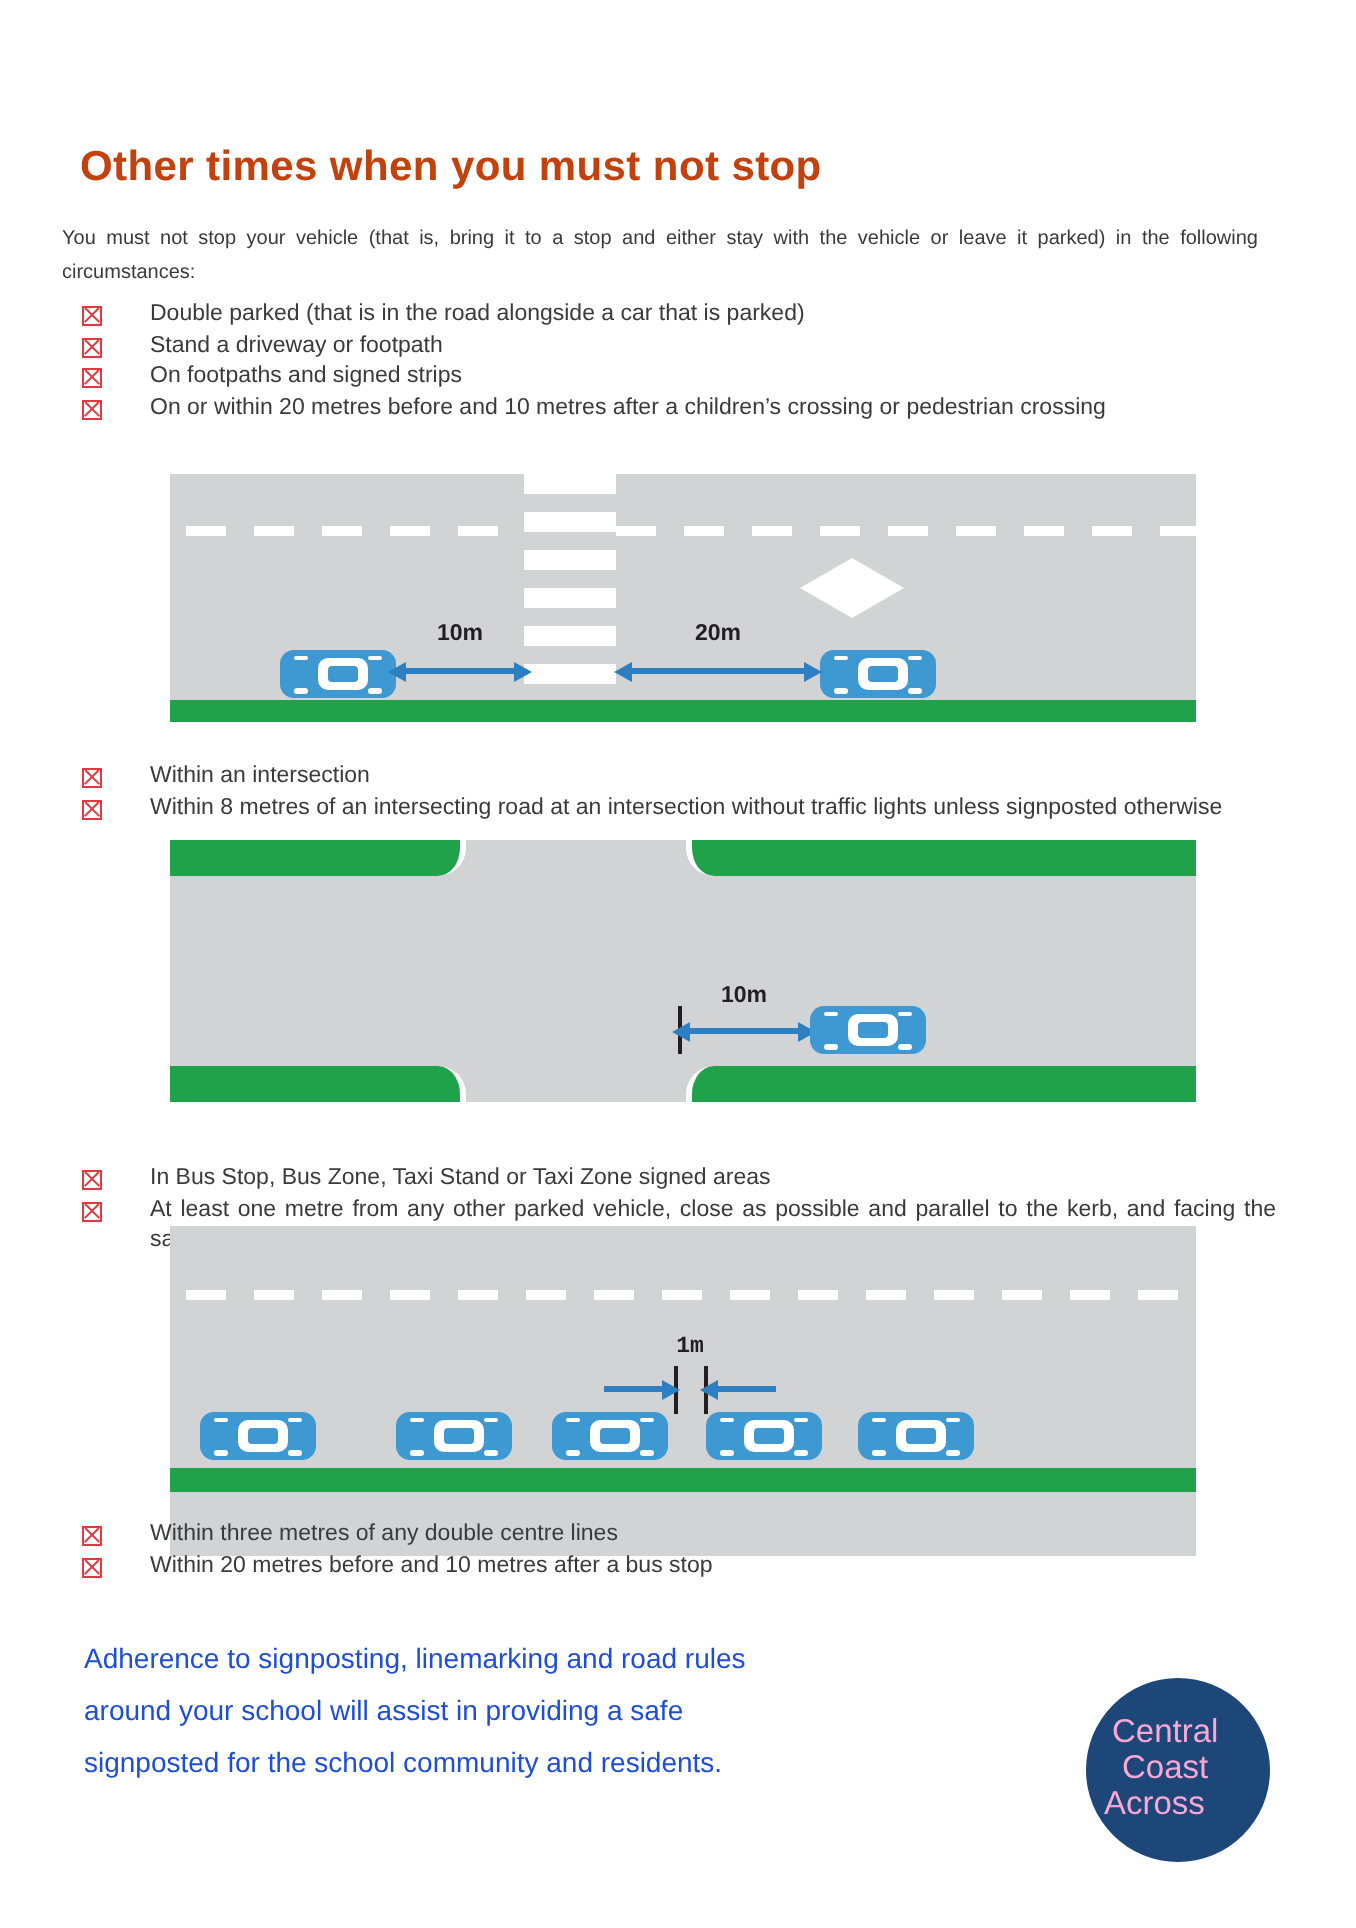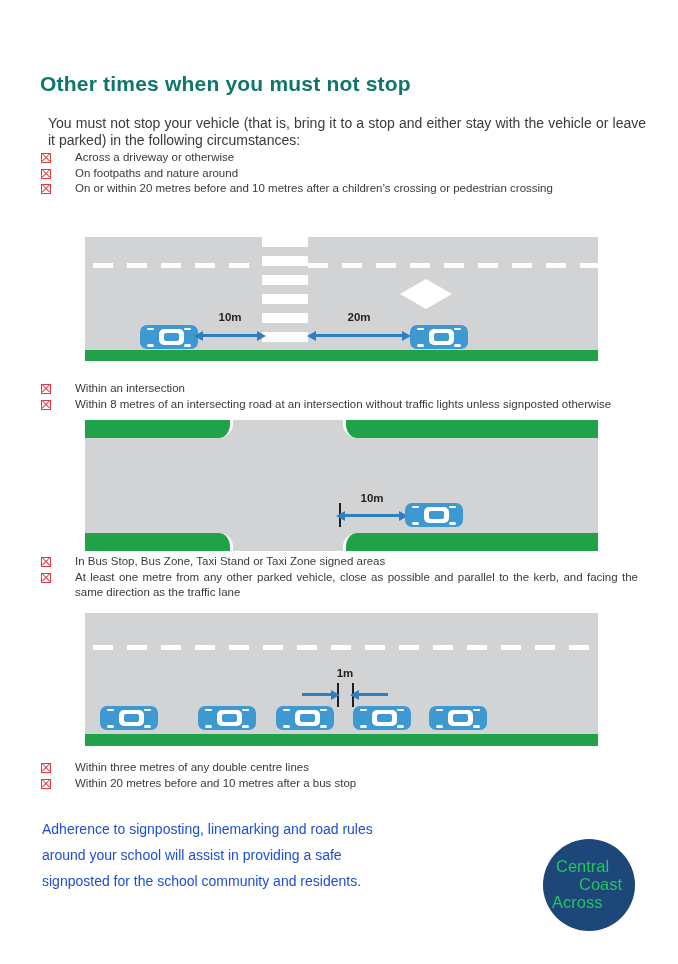--- a/index.html
+++ b/index.html
@@ -1,21 +1,21 @@
 <!DOCTYPE html>
 <html style="--road: #d1d3d4; --green: #1fa24a; --car: #3e98d2; --arrow: #2e7fc2; --navy: #1c4778; --red: #e03a3e;"><head>
 <meta charset="utf-8">
 <style>
   html,body{margin:0;padding:0;background:#fff;}
   .page{position:relative;width:678px;height:964px;background:#fff;margin:0 auto;
         font-family:"Liberation Sans",sans-serif;color:#3a3a3a;overflow:hidden;}
 
   
-  .title{position:absolute;left:40px;top:58px;font-size:21px;font-weight:bold;color:#0f766e;letter-spacing:.2px;}
-  .intro{position:absolute;left:48px;top:101px;width:598px;font-size:14px;line-height:17px;text-align:justify;}
+  .title{position:absolute;left:40px;top:58px;font-size:21px;font-weight:bold;color:#c2410c;letter-spacing:.2px;}
+  .intro{position:absolute;left:31px;top:101px;width:598px;font-size:10px;line-height:17px;text-align:justify;}
   .footer-text{position:absolute;left:42px;top:816px;width:460px;font-size:14px;line-height:26px;color:#1d4ed8;}
 
   
   .xlist{position:absolute;left:40px;width:598px;}
   .xitem{position:relative;padding-left:35px;font-size:11.5px;line-height:15.5px;text-align:justify;}
   .xbullet{position:absolute;left:1px;top:3px;width:8px;height:8px;border:1.3px solid #e03a3e;}
   .xbullet::before,.xbullet::after{content:"";position:absolute;left:-1px;top:3.4px;width:10px;height:1.3px;background:#e03a3e;}
   .xbullet::before{transform:rotate(45deg);}
   .xbullet::after{transform:rotate(-45deg);}
 
@@ -43,36 +43,37 @@
 
   
   .gblock{position:absolute;background:var(--green);box-sizing:border-box;}
   .gblock.tl{left:0;top:0;width:148px;height:18px;border-right:3px solid #fff;border-bottom-right-radius:14px;}
   .gblock.tr{left:258px;top:0;width:255px;height:18px;border-left:3px solid #fff;border-bottom-left-radius:14px;}
   .gblock.bl{left:0;top:113px;width:148px;height:18px;border-right:3px solid #fff;border-top-right-radius:14px;}
   .gblock.br{left:258px;top:113px;width:255px;height:18px;border-left:3px solid #fff;border-top-left-radius:14px;}
 
   
   .logo{position:absolute;left:543px;top:839px;width:92px;height:92px;border-radius:50%;
-        background:var(--navy);color:#22c55e;font-size:16.5px;line-height:18px;}
+        background:var(--navy);color:#f9a8d4;font-size:16.5px;line-height:18px;}
   .logo .l1{margin:18px 0 0 13px;}
-  .logo .l2{margin-left:36px;}
+  .logo .l2{margin-left:18px;}
   .logo .l3{margin-left:9px;}
 </style>
 </head>
 <body>
 
 <div class="page">
 
   <h1 class="title">Other times when you must not stop</h1>
   <p class="intro">You must not stop your vehicle (that is, bring it to a stop and either stay with the vehicle or leave it parked) in the following circumstances:</p>
 
   <div class="xlist" style="top:150px;">
-    <div class="xitem"><span class="xbullet"></span><span>Across a driveway or otherwise</span></div>
-    <div class="xitem"><span class="xbullet"></span><span>On footpaths and nature around</span></div>
+    <div class="xitem"><span class="xbullet"></span><span>Double parked (that is in the road alongside a car that is parked)</span></div>
+    <div class="xitem"><span class="xbullet"></span><span>Stand a driveway or footpath</span></div>
+    <div class="xitem"><span class="xbullet"></span><span>On footpaths and signed strips</span></div>
     <div class="xitem"><span class="xbullet"></span><span>On or within 20 metres before and 10 metres after a children’s crossing or pedestrian crossing</span></div>
   </div>
 
   <div class="diagram" style="top:237px;height:124px;">
     <div class="dashes" style="left:8px;top:26px;width:169px;"></div>
     <div class="dashes" style="left:223px;top:26px;width:290px;"></div>
     <div class="zebra" style="left:177px;top:0;width:46px;height:113px;"></div>
     <div class="diamond" style="left:315px;top:42px;width:52px;height:30px;"></div>
     <div class="car" style="left:55px;top:88px;">
       <span class="cabin"></span>
@@ -113,26 +114,26 @@
     <div class="car" style="left:320px;top:83px;">
       <span class="cabin"></span>
         <span class="roof"></span>
       <span class="mk tl"></span>
         <span class="mk tr"></span>
         <span class="mk bl"></span>
         <span class="mk br"></span>
     </div>
   </div>
 
-  <div class="xlist" style="top:554px;">
+  <div class="xlist" style="top:582px;">
     <div class="xitem"><span class="xbullet"></span><span>In Bus Stop, Bus Zone, Taxi Stand or Taxi Zone signed areas</span></div>
     <div class="xitem"><span class="xbullet"></span><span>At least one metre from any other parked vehicle, close as possible and parallel to the kerb, and facing the same direction as the traffic lane</span></div>
   </div>
 
-  <div class="diagram" style="top:613px;height:133px;">
+  <div class="diagram" style="top:613px;height:165px;font-family:Liberation Mono, monospace;">
     <div class="dashes" style="left:8px;top:32px;width:505px;"></div>
     <div class="mlabel" style="left:230px;top:54px;width:60px;">1m</div>
     <div class="tick" style="left:252px;top:70px;height:24px;"></div>
     <div class="tick" style="left:267px;top:70px;height:24px;"></div>
     <div class="arrow h-right" style="left:217px;top:80px;width:30px;"></div>
     <div class="arrow h-left" style="left:273px;top:80px;width:30px;"></div>
     <div class="car" style="left:15px;top:93px;">
       <span class="cabin"></span>
         <span class="roof"></span>
         <span class="mk tl"></span>

